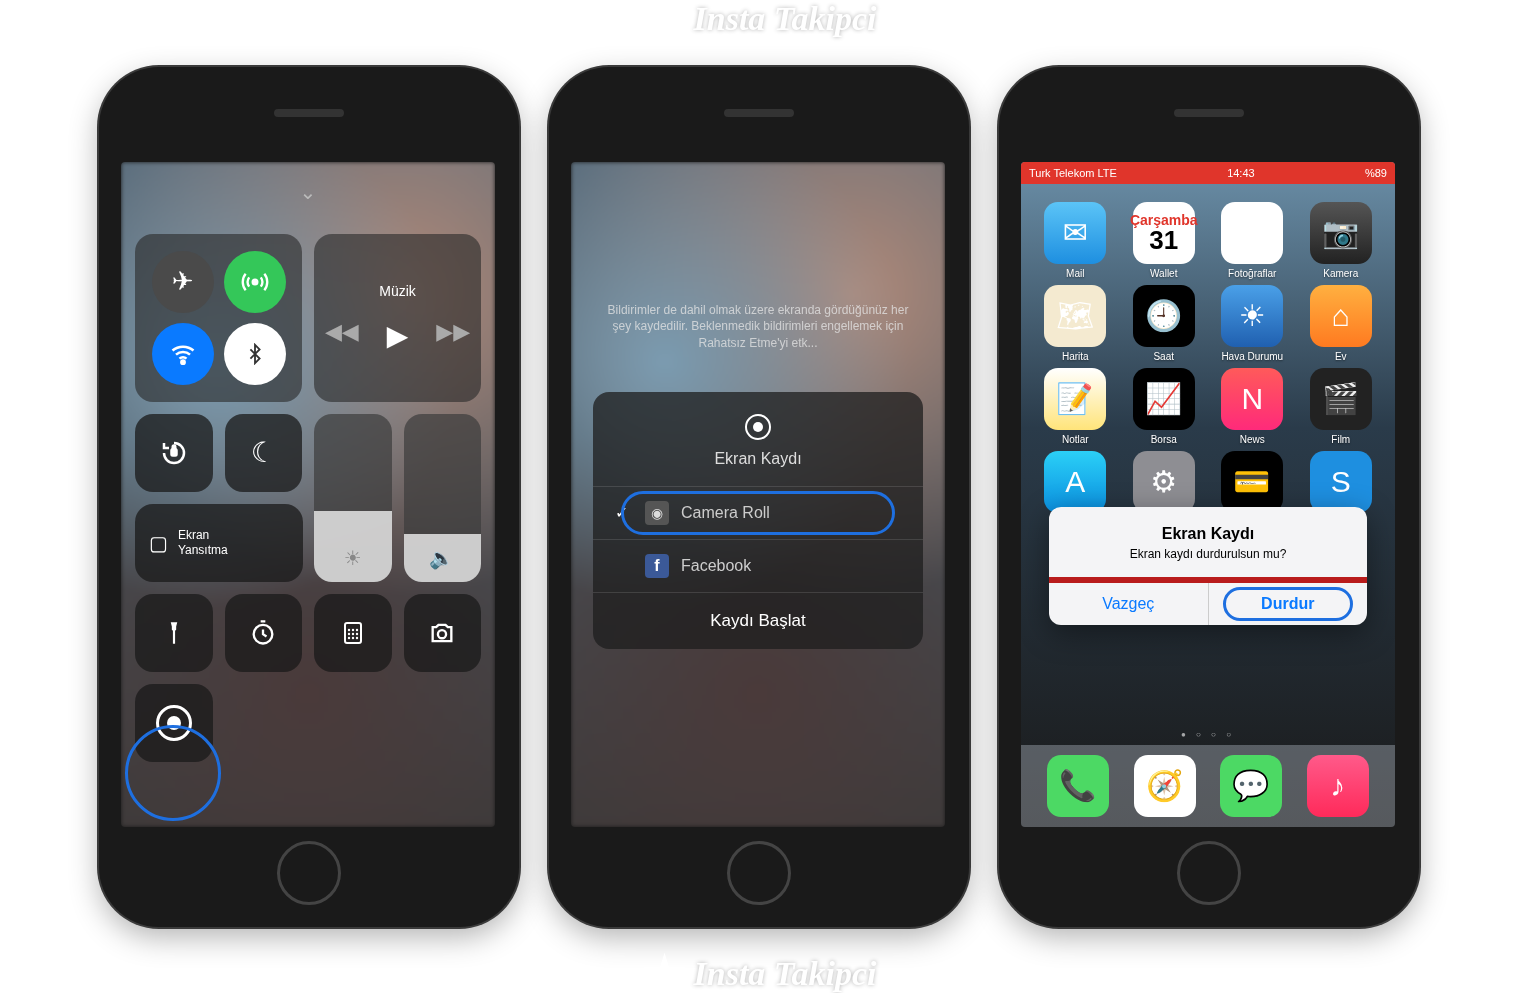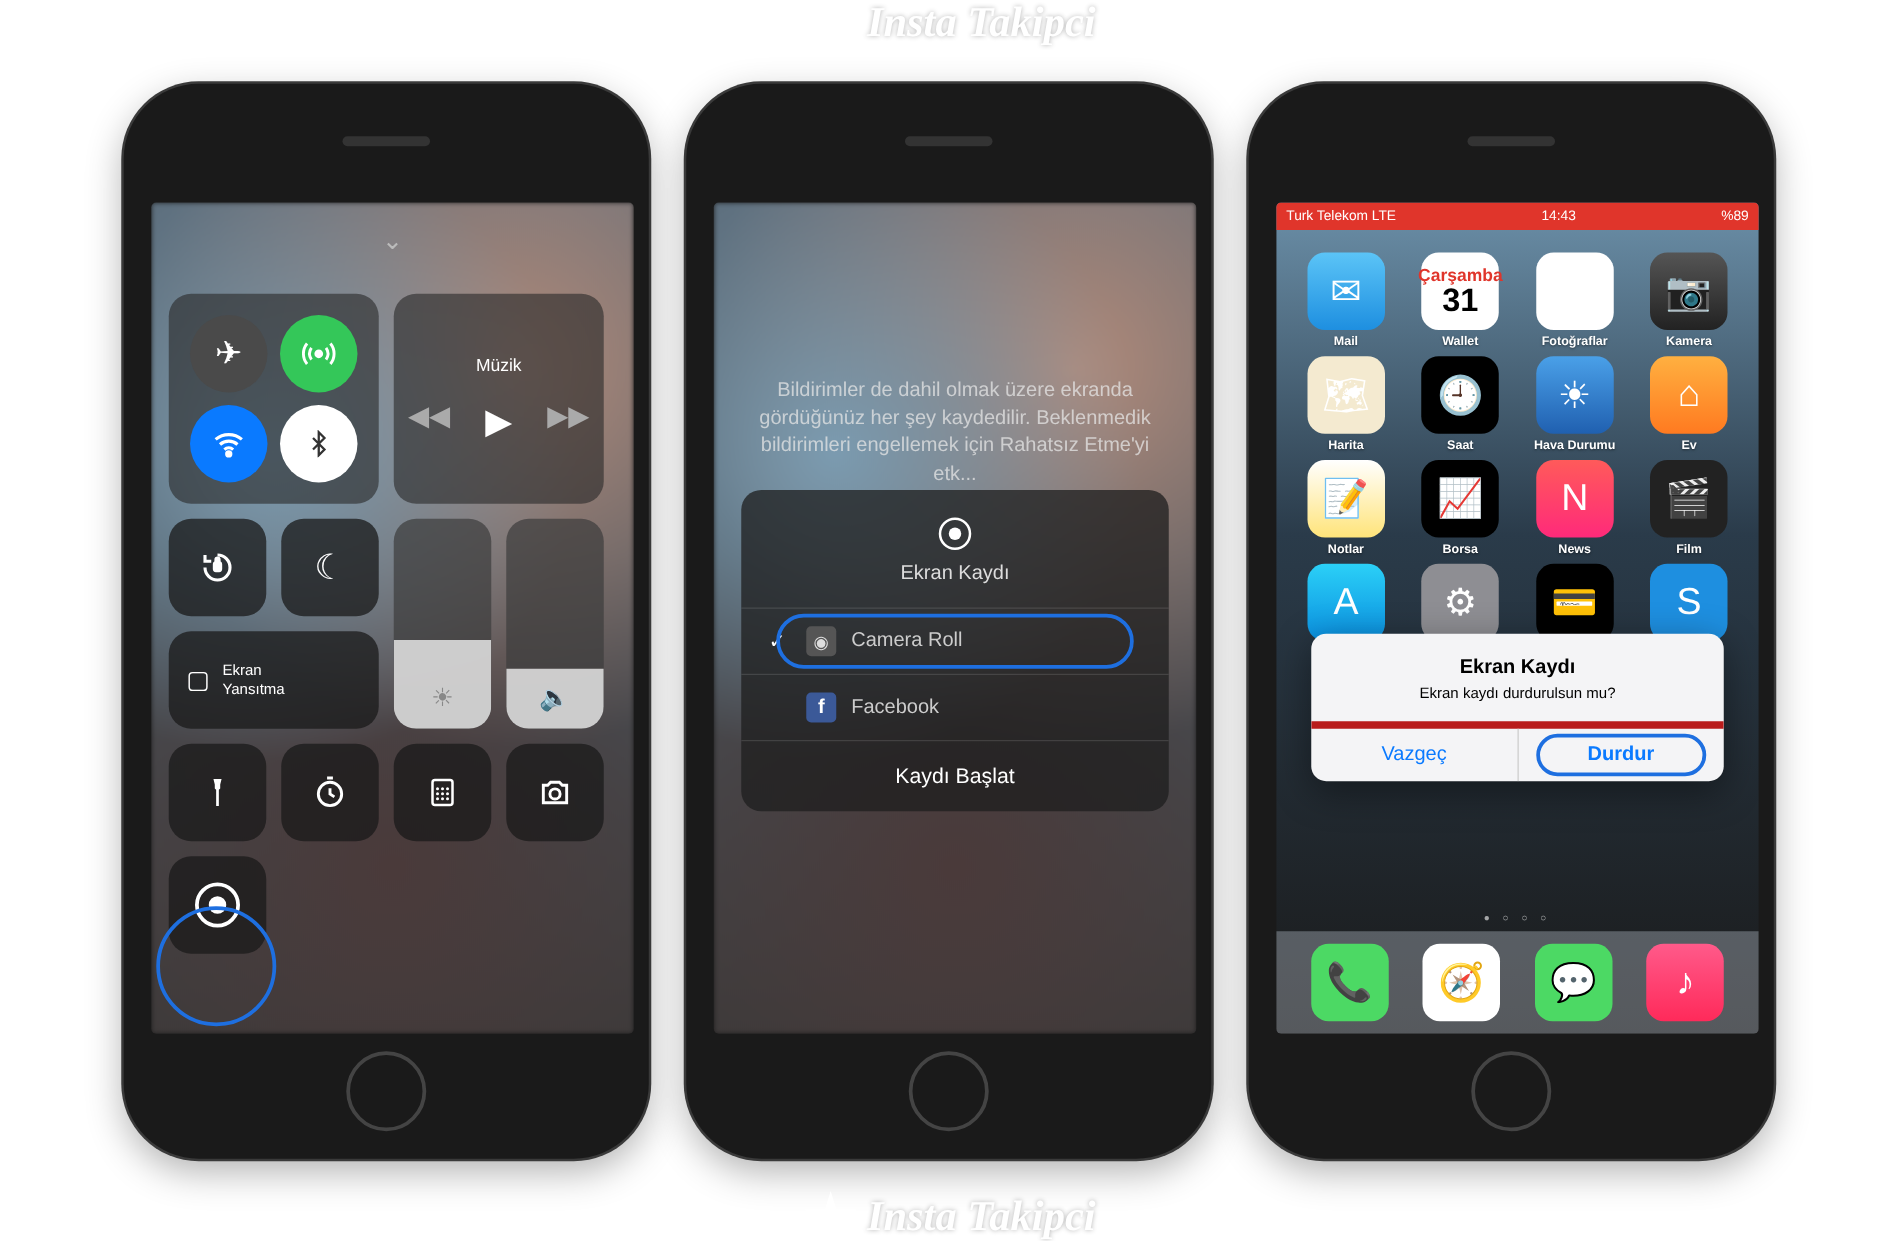--- a/index.html
+++ b/index.html
@@ -18,21 +18,21 @@
     display: flex;
     gap: 30px;
     align-items: center;
   }
   
   .phone {
     width: 420px;
     height: 860px;
     background: #1a1a1a;
     border-radius: 60px;
-    padding: 95px 12px 100px 22px;
+    padding: 95px 24px 100px 22px;
     position: relative;
     box-shadow: 0 0 0 2px #3a3a3a, 0 10px 30px rgba(0,0,0,.3);
   }
   .phone::before { 
     content: "";
     position: absolute;
     top: 42px; left: 50%; transform: translateX(-50%);
     width: 70px; height: 8px; border-radius: 4px;
     background: #333;
   }
@@ -108,21 +108,21 @@
     border-top: 1px solid rgba(255,255,255,.12);
     text-align: left; color: #ccc;
   }
   .opt .chk { width: 18px; color: #fff; }
   .start-row {
     padding: 18px 0; font-size: 17px; color: #fff;
     border-top: 1px solid rgba(255,255,255,.12);
   }
   .hint {
     position: absolute; top: 140px; left: 30px; right: 30px;
-    color: rgba(230,230,230,.75); font-size: 16px; text-align: center; line-height: 1.4;
+    color: rgba(230,230,230,.75); font-size: 12px; text-align: center; line-height: 1.4;
   }
   .mic-btn {
     width: 58px; height: 58px; border-radius: 50%;
     background: #e0352b; margin: 24px auto 8px;
     display: flex; align-items: center; justify-content: center; color:#fff; font-size:24px;
   }
   .mic-label { text-align:center; color:#ddd; font-size:13px; margin-top:4px;}
   .mic-sub { color:#aaa; font-size:12px;}
   .rec-icon { width:26px; height:26px; border:2.5px solid #fff; border-radius:50%; display:flex; align-items:center; justify-content:center;}
   .rec-icon::after { content:""; width:10px; height:10px; background:#fff; border-radius:50%;}
@@ -144,21 +144,21 @@
     background: linear-gradient(180deg, #6b8fa8 0%, #2a3b4a 40%, #1a1a1a 100%);
   }
   .icon-grid {
     position:absolute; top:30px; left:0; right:0;
     padding: 10px 14px 0;
     display:grid; grid-template-columns: repeat(4,1fr);
     gap: 6px 8px;
   }
   .app { display:flex; flex-direction:column; align-items:center; gap:4px;}
   .app-icon { width:62px; height:62px; border-radius:14px; display:flex; align-items:center; justify-content:center; font-size:30px; color:#fff;}
-  .app-label { font-size:10px; color:#fff; text-shadow:0 1px 2px rgba(0,0,0,.5);font-weight:bold;}
+  .app-label { font-size:10px; color:#fff; text-shadow:0 1px 2px rgba(0,0,0,.5);}
   .dock {
     position:absolute; bottom:0; left:0; right:0; height:82px;
     background: rgba(200,210,220,.35);
     display:flex; justify-content:space-around; align-items:center; padding:0 14px;
   }
   .alert {
     position:absolute; left:28px; right:28px; top:345px;
     background:#f4f4f6; border-radius:12px; overflow:hidden;
     box-shadow:0 8px 30px rgba(0,0,0,.4);
     text-align:center;

